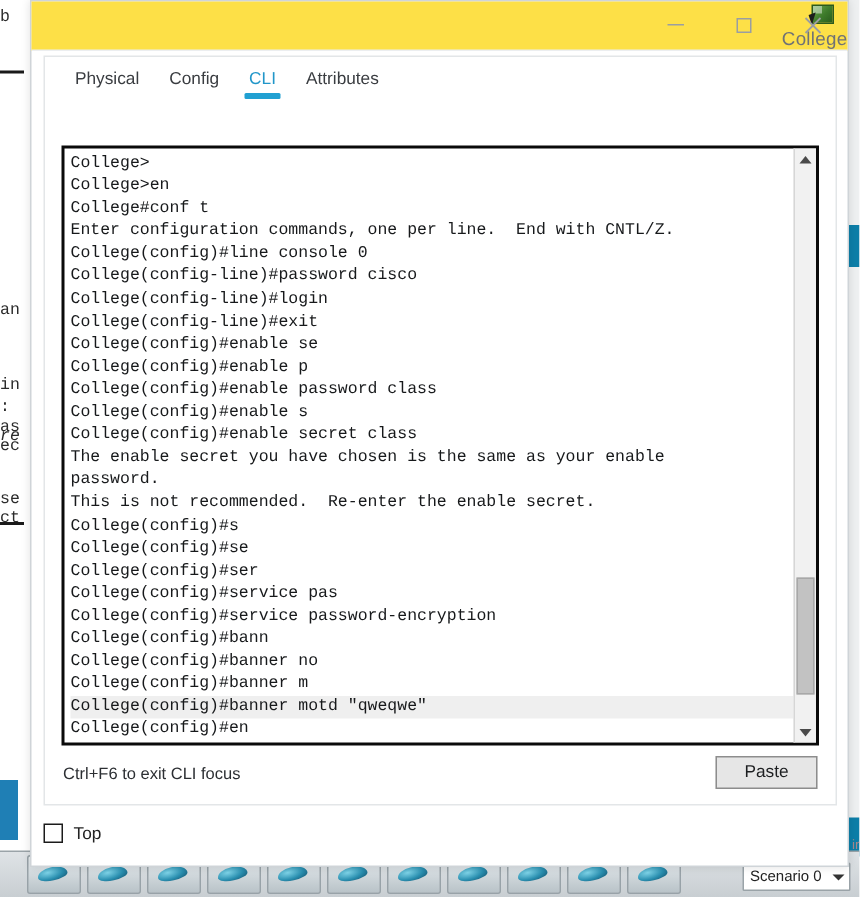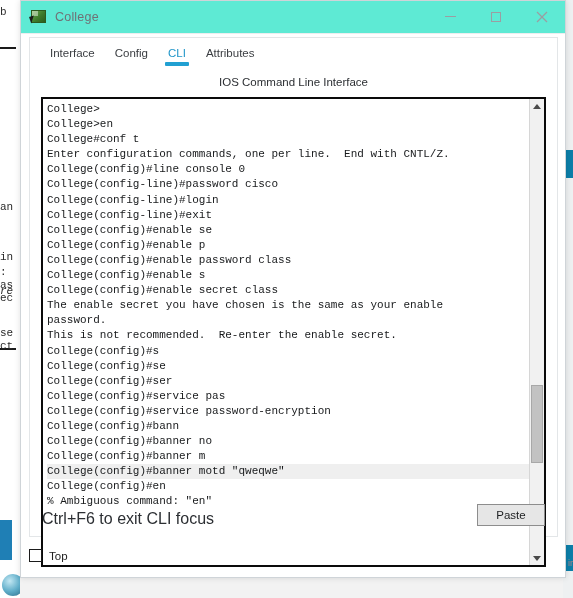--- a/index.html
+++ b/index.html
@@ -68,22 +68,23 @@
 
   
   #window{
     position:absolute;left:20px;top:0;width:546px;height:578px;
     background:#ffffff;border:1px solid #cfd4d8;box-sizing:border-box;
     box-shadow:0 0 6px rgba(0,0,0,.12);
   }
 
   
   #titlebar{
-    position:relative;height:32px;background:#5eead4;display:flex;align-items:center;
+    position:relative;height:32px;background:#fde047;display:flex;align-items:flex-end;
     border-bottom:1px solid #eceef0;
+    flex-direction:column;
   }
   #app-icon{
     width:18px;height:18px;margin-left:9px;margin-right:7px;position:relative;flex:0 0 auto;
   }
   #app-icon .body{
     position:absolute;left:1px;top:2px;width:15px;height:13px;
     background:linear-gradient(135deg,#6aa84f 0%,#3d7a2a 55%,#2a5c1c 100%);
     border:1px solid #2c5a1e;box-sizing:border-box;
   }
   #app-icon .shade{
@@ -129,21 +130,21 @@
     background:#21a0d2;border-radius:1px;
   }
 
   
   #cli-header{
     text-align:center;font-size:11.5px;color:#2c2f33;margin-top:10px;
   }
 
   
   #terminal-wrap{
-    position:absolute;left:11px;top:59px;width:505px;height:470px;
+    position:absolute;left:11px;top:59px;width:505px;height:400px;
     border:2px solid #0a0a0a;box-sizing:border-box;background:#ffffff;
     display:flex;
   }
   #terminal{
     flex:1 1 auto;overflow:hidden;padding:3px 0 0 4px;box-sizing:border-box;
     font-family:"Liberation Mono","DejaVu Sans Mono",monospace;
     font-size:11px;line-height:15.1px;color:#17191b;white-space:pre;
   }
   #terminal .ln{white-space:pre;}
   #terminal .ln.hl{background:#efefef;}
@@ -162,21 +163,21 @@
   .sb-arrow i{width:0;height:0;display:block;}
   .sb-arrow.up i{border-left:4px solid transparent;border-right:4px solid transparent;border-bottom:5px solid #4a4a4a;}
   .sb-arrow.down i{border-left:4px solid transparent;border-right:4px solid transparent;border-top:5px solid #4a4a4a;}
   #sb-thumb{
     position:absolute;left:1px;width:12px;background:#c2c2c2;border:1px solid #a8a8a8;
     box-sizing:border-box;
   }
 
   
   #hint{
-    position:absolute;left:12px;top:472px;font-size:16px;color:#2c2f33;
+    position:absolute;left:12px;top:472px;font-size:11px;color:#2c2f33;
   }
   .btn{
     position:absolute;top:466px;width:68px;height:22px;
     background:#e6e6e6;border:1px solid #8d8d8d;box-sizing:border-box;
     font-size:11.5px;color:#1d1f21;display:flex;align-items:center;justify-content:center;
   }
   #btn-copy{right:92px;}
   #btn-paste{right:12px;}
 
   
@@ -209,20 +210,37 @@
     <div class="bg-line" style="top:339px;">ct</div>
     <div style="position:absolute;left:0;top:520px;width:12px;height:40px;background:#1f7fb5;"></div>
     <div id="bg-ball"></div>
   </div>
 
   <div id="bg-right-edge">
     <div class="bg-teal" style="top:150px;height:28px;"></div>
     <div class="bg-teal" style="top:545px;height:26px;"></div>
   </div>
 
+  <div id="bg-taskbar">
+    <div class="bg-dev" style="left:18px;"></div>
+    <div class="bg-dev" style="left:58px;"></div>
+    <div class="bg-dev" style="left:98px;"></div>
+    <div class="bg-dev" style="left:138px;"></div>
+    <div class="bg-dev" style="left:178px;"></div>
+    <div class="bg-dev" style="left:218px;"></div>
+    <div class="bg-dev" style="left:258px;"></div>
+    <div class="bg-dev" style="left:298px;"></div>
+    <div class="bg-dev" style="left:338px;"></div>
+    <div class="bg-dev" style="left:378px;"></div>
+    <div class="bg-dev" style="left:418px;"></div>
+    <div id="bg-scenario">
+      <span>Scenario 0</span>
+      <span class="caret"></span>
+    </div>
+  </div>
 
   <div id="bg-watermark">众 易 盘 下 载</div>
   <div id="bg-watermark-sub">ir</div>
 </div>
 
 <div id="window">
 
   <div id="titlebar">
     <div id="app-icon">
       <span class="body"></span>
@@ -241,27 +259,26 @@
       <svg width="12" height="12" viewBox="0 0 12 12">
         <line x1="1" y1="1" x2="11" y2="11" stroke="#9a9ea2" stroke-width="1.2"></line>
         <line x1="11" y1="1" x2="1" y2="11" stroke="#9a9ea2" stroke-width="1.2"></line>
       </svg>
     </div>
   </div>
 
   <div id="panel">
 
     <div id="tabs">
-      <div class="tab">Interface</div>
+      <div class="tab">Physical</div>
       <div class="tab">Config</div>
       <div class="tab active">CLI</div>
       <div class="tab">Attributes</div>
     </div>
 
-    <div id="cli-header">IOS Command Line Interface</div>
 
     <div id="terminal-wrap">
       <div id="terminal"><div class="ln">College&gt;</div><div class="ln">College&gt;en</div><div class="ln">College#conf t</div><div class="ln">Enter configuration commands, one per line.  End with CNTL/Z.</div><div class="ln">College(config)#line console 0</div><div class="ln">College(config-line)#password cisco</div><div class="ln">College(config-line)#login</div><div class="ln">College(config-line)#exit</div><div class="ln">College(config)#enable se</div><div class="ln">College(config)#enable p</div><div class="ln">College(config)#enable password class</div><div class="ln">College(config)#enable s</div><div class="ln">College(config)#enable secret class</div><div class="ln">The enable secret you have chosen is the same as your enable</div><div class="ln">password.</div><div class="ln">This is not recommended.  Re-enter the enable secret.</div><div class="ln">College(config)#s</div><div class="ln">College(config)#se</div><div class="ln">College(config)#ser</div><div class="ln">College(config)#service pas</div><div class="ln">College(config)#service password-encryption</div><div class="ln">College(config)#bann</div><div class="ln">College(config)#banner no</div><div class="ln">College(config)#banner m</div><div class="ln hl">College(config)#banner motd "qweqwe"</div><div class="ln">College(config)#en</div><div class="ln">% Ambiguous command: "en"</div></div>
       <div id="tscroll">
         <div class="sb-arrow up">
             <i></i>
           </div>
         <div id="sb-thumb" style="top: 286.32px; height: 77.28px;"></div>
         <div class="sb-arrow down">
             <i></i>

